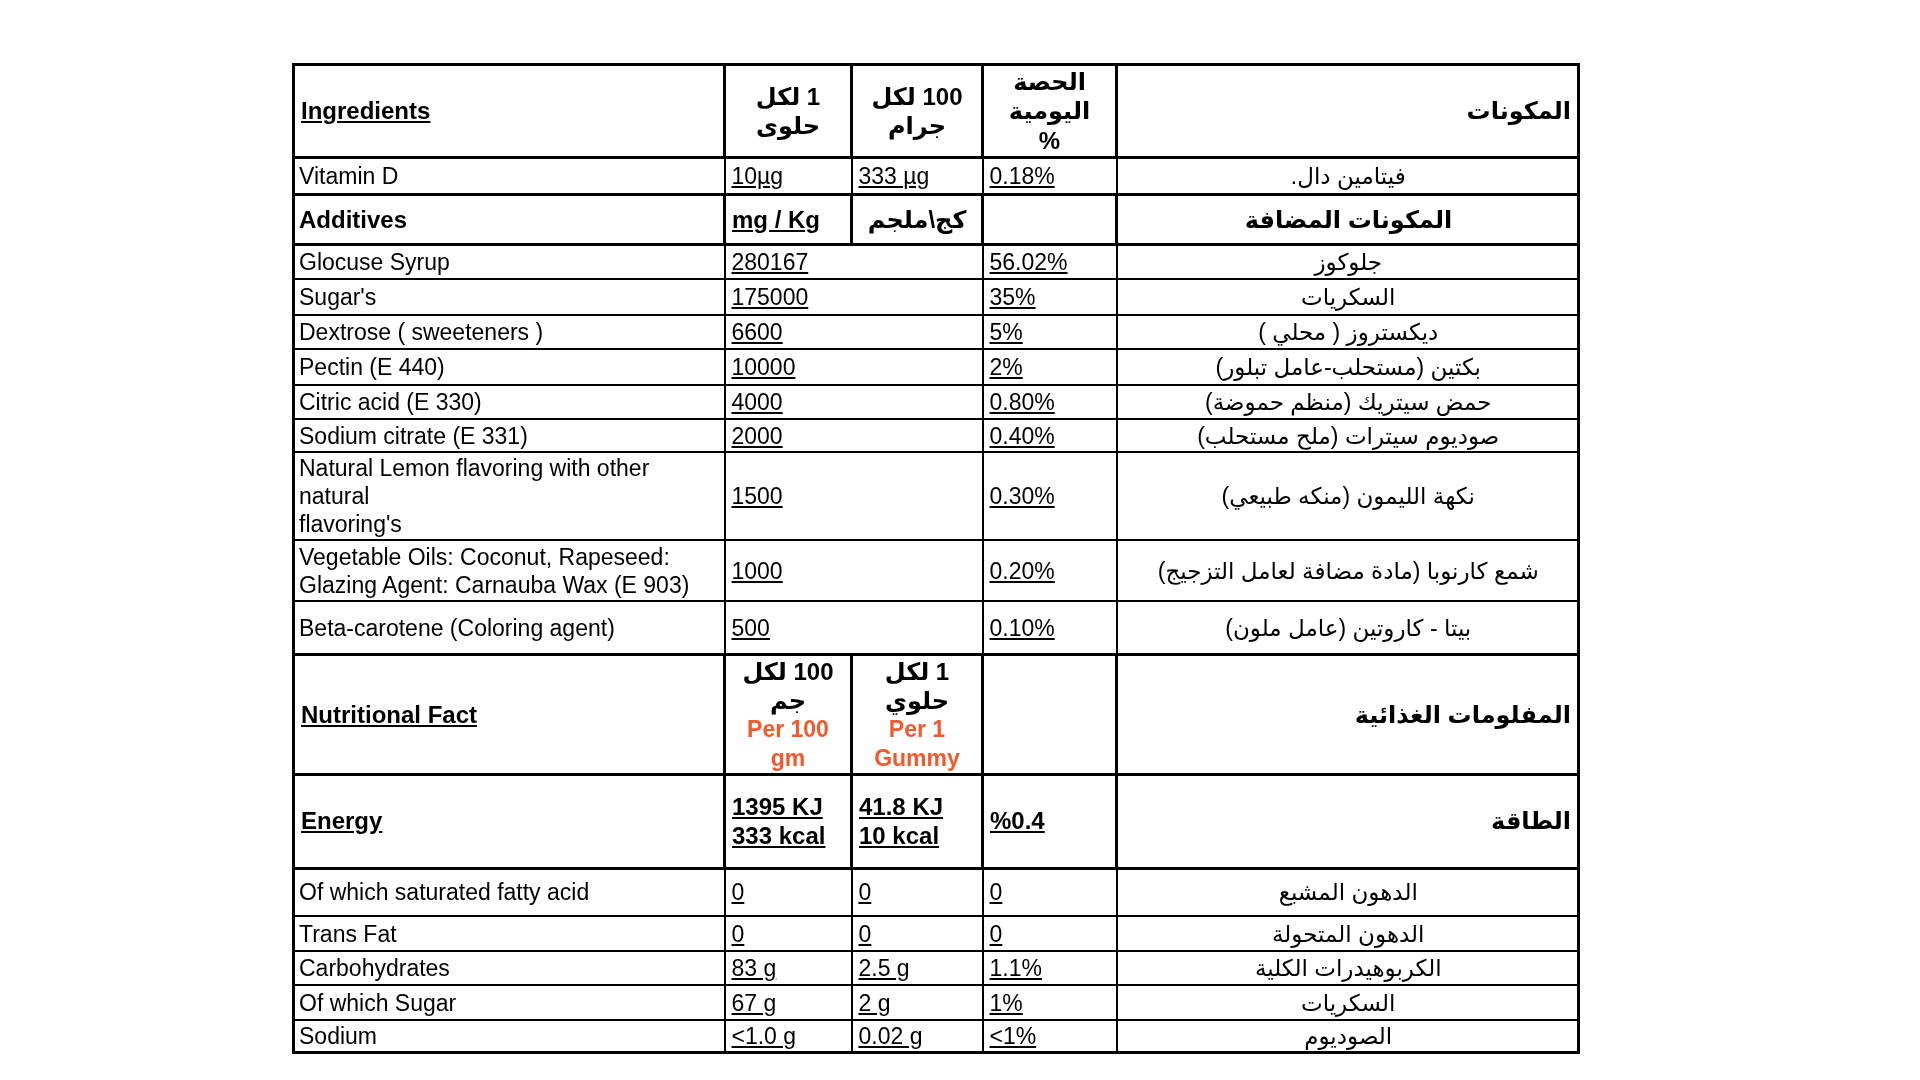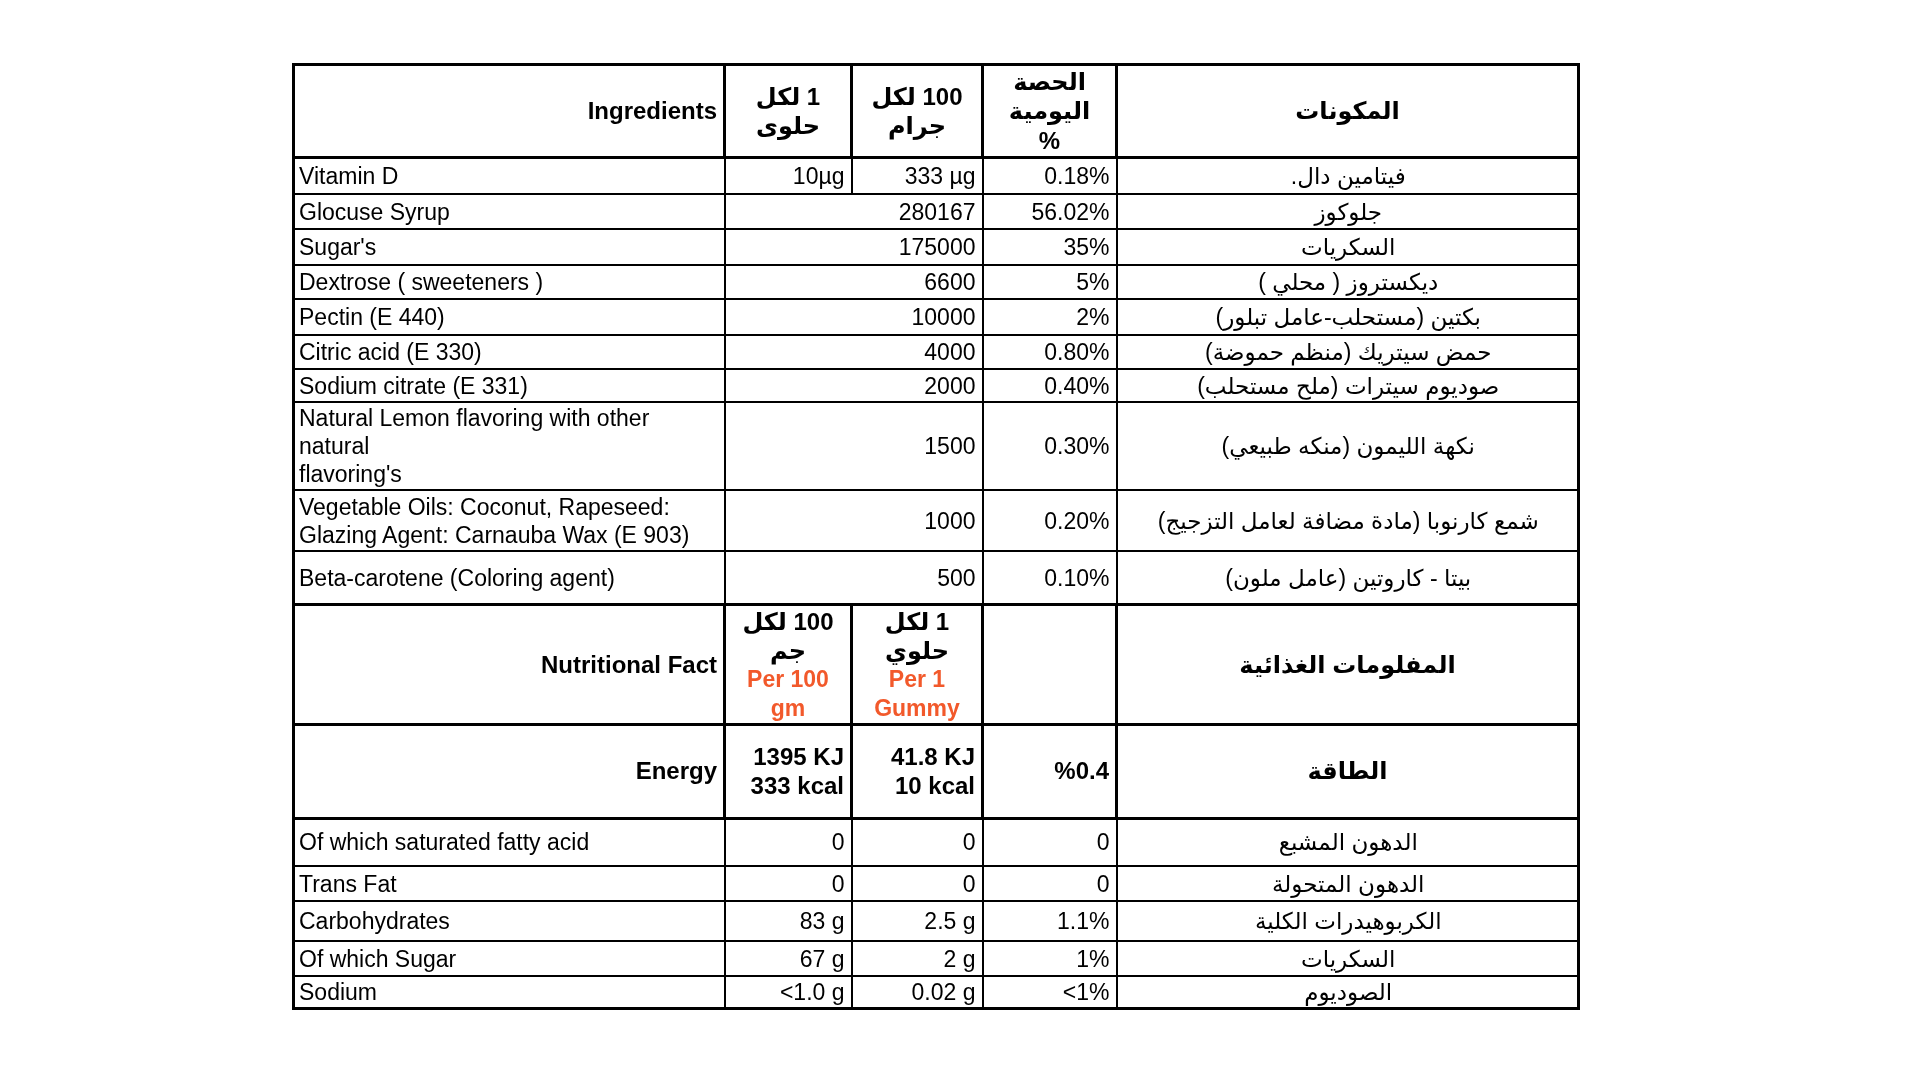--- a/index.html
+++ b/index.html
@@ -8,24 +8,24 @@
     font-family:"Liberation Sans","DejaVu Sans",sans-serif;color:#000;
   }
   .wrap{position:absolute;left:292px;top:63px;}
   table{border-collapse:collapse;table-layout:fixed;border:3px solid #000;}
   td{
     border:2px solid #000;padding:1px 6px;font-size:23px;line-height:1.22;
     vertical-align:middle;overflow:hidden;
   }
   tr.thick > td{border-width:3px;}
   .b{font-weight:700;}
-  .c{text-align:right;}
+  .c{text-align:left;text-decoration:underline;}
   .l{text-align:left;padding-left:4px;margin-top:32px;}
   .ar{direction:rtl;text-align:center;padding-right:4px;}
-  .arc{direction:rtl;text-align:center;}
+  .arc{direction:rtl;text-align:right;}
   .vis{direction:ltr;text-align:center;} 
   .vis span[dir="rtl"]{unicode-bidi:isolate;}
   .pre{white-space:pre-line;}
   .fs24{font-size:24px;}
   .orange{color:var(--accent,#F2592B);font-weight:700;}
 </style>
 </head>
 <body>
 
 <div class="wrap">
@@ -62,20 +62,29 @@
   </tr>
 
   <tr style="height:37px">
     <td class="l">Vitamin D</td>
     <td class="c">10µg</td>
     <td class="c">333 µg</td>
     <td class="c">0.18%</td>
     <td class="ar">فيتامين دال.</td>
   </tr>
 
+  <tr class="thick" style="height:50px">
+    <td class="b l fs24">Additives</td>
+    <td class="b c fs24">mg / Kg</td>
+    <td class="b vis fs24">
+      <span dir="rtl">ملجم</span><span dir="ltr">\</span><span dir="rtl">كج</span>
+    </td>
+    <td></td>
+    <td class="b ar fs24">المكونات المضافة</td>
+  </tr>
 
   <tr style="height:35px">
     <td class="l">Glocuse Syrup</td>
     <td class="c" colspan="2">280167</td>
     <td class="c">56.02%</td>
     <td class="ar">جلوكوز</td>
   </tr>
   <tr style="height:36px">
     <td class="l">Sugar's</td>
     <td class="c" colspan="2">175000</td>
@@ -166,21 +175,21 @@
     <td class="c">0</td>
     <td class="ar">الدهون المشبع</td>
   </tr>
   <tr style="height:35px">
     <td class="l">Trans Fat</td>
     <td class="c">0</td>
     <td class="c">0</td>
     <td class="c">0</td>
     <td class="ar">الدهون المتحولة</td>
   </tr>
-  <tr style="height:40px">
+  <tr style="height:34px">
     <td class="l">Carbohydrates</td>
     <td class="c">83 g</td>
     <td class="c">2.5 g</td>
     <td class="c">1.1%</td>
     <td class="ar">الكربوهيدرات الكلية</td>
   </tr>
   <tr style="height:35px">
     <td class="l">Of which Sugar</td>
     <td class="c">67 g</td>
     <td class="c">2 g</td>

